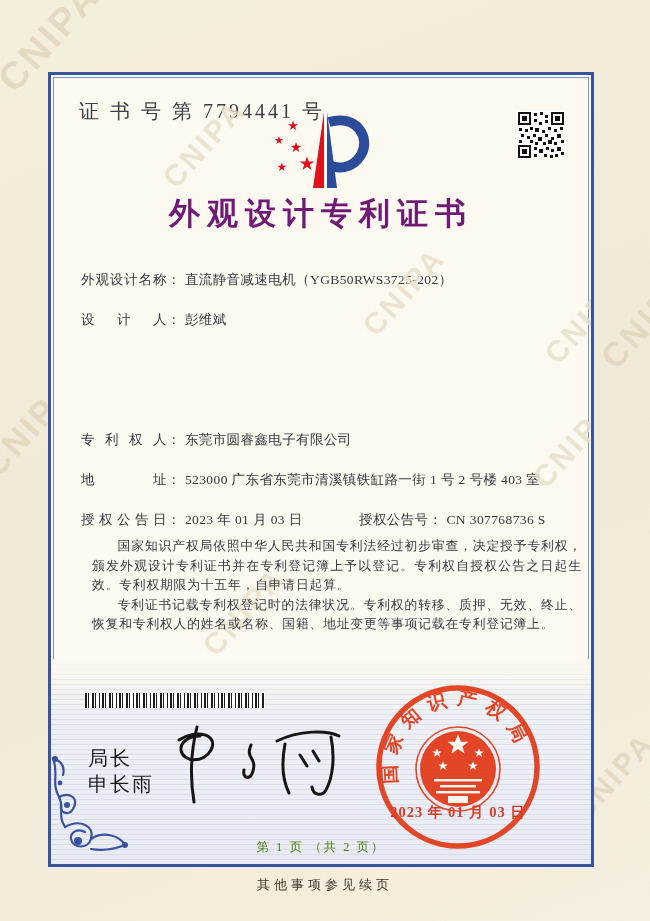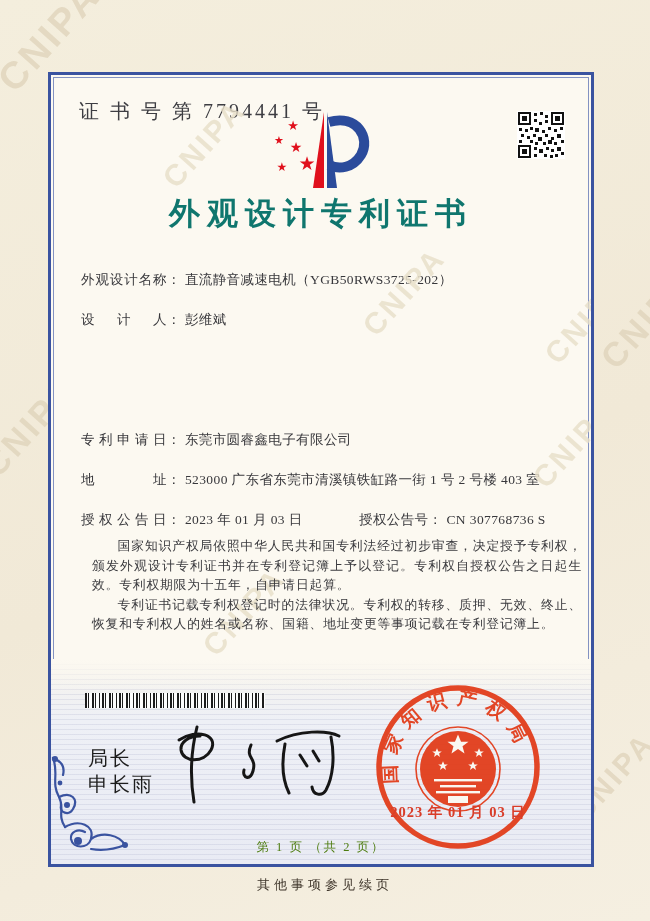--- a/index.html
+++ b/index.html
@@ -23,21 +23,21 @@
     z-index:2; overflow:hidden; }
 
   .cert-no { position:absolute; left:28px; top:23px; font-size:20px;
     letter-spacing:3px; color:#3d3d42; }
 
   .qr { position:absolute; right:26px; top:36px; width:48px; height:48px; }
 
   .logo { position:absolute; left:218px; top:33px; width:104px; height:84px; }
 
   .title { position:absolute; left:0; top:118px; width:100%; text-align:center;
-    font-size:31px; font-weight:bold; letter-spacing:7px; color:#0f766e; }
+    font-size:31px; font-weight:bold; letter-spacing:7px; color:#701a75; }
 
   .field-row { position:absolute; left:30px; font-size:13.5px; color:#38383c;
     letter-spacing:.4px; white-space:nowrap; }
   .field-label { display:inline-block; width:86px; text-align:justify;
     text-align-last:justify; vertical-align:bottom; }
   .field-colon { display:inline-block; margin-right:4px; }
   .grant-pair2 { position:absolute; left:278px; top:0; white-space:nowrap; }
   .grant-pair2 .field-label { width:auto; text-align-last:auto; }
 
   .body-text { position:absolute; left:41px; top:462px; width:490px;
@@ -165,21 +165,21 @@
 
     <div class="title">外观设计专利证书</div>
 
     <div class="field-row" style="top:196px;">
       <span class="field-label">外观设计名称</span><span class="field-colon">：</span><span>直流静音减速电机（YGB50RWS3725-202）</span>
     </div>
     <div class="field-row" style="top:236px;">
       <span class="field-label">设计人</span><span class="field-colon">：</span><span>彭维斌</span>
     </div>
     <div class="field-row" style="top:356px;">
-      <span class="field-label">专利申请日</span><span class="field-colon">：</span><span>东莞市圆睿鑫电子有限公司</span>
+      <span class="field-label">专利权人</span><span class="field-colon">：</span><span>东莞市圆睿鑫电子有限公司</span>
     </div>
     <div class="field-row" style="top:396px;">
       <span class="field-label">地址</span><span class="field-colon">：</span><span>523000 广东省东莞市清溪镇铁缸路一街 1 号 2 号楼 403 室</span>
     </div>
 
     <div class="field-row" style="top:436px; width:490px;">
       <span class="field-label">授权公告日</span><span class="field-colon">：</span><span>2023 年 01 月 03 日</span>
       <span class="grant-pair2">
         <span class="field-label">授权公告号</span><span class="field-colon">：</span><span>CN 307768736 S</span>
       </span>

